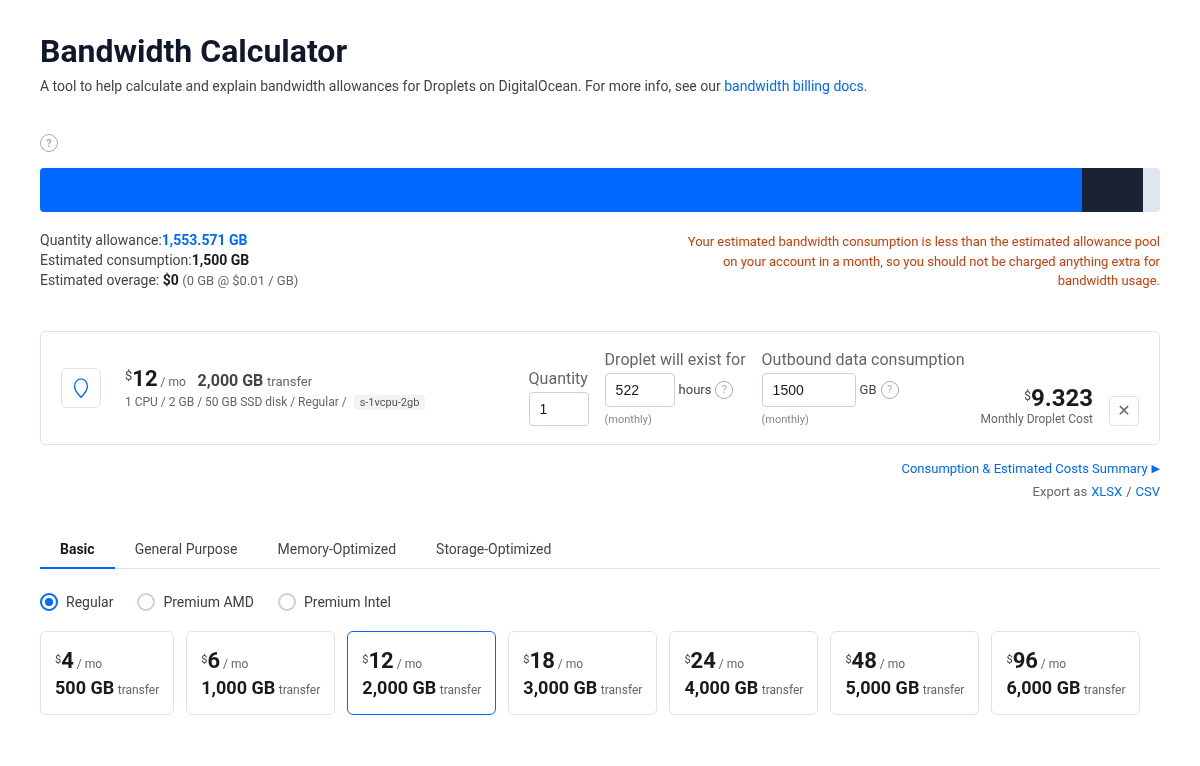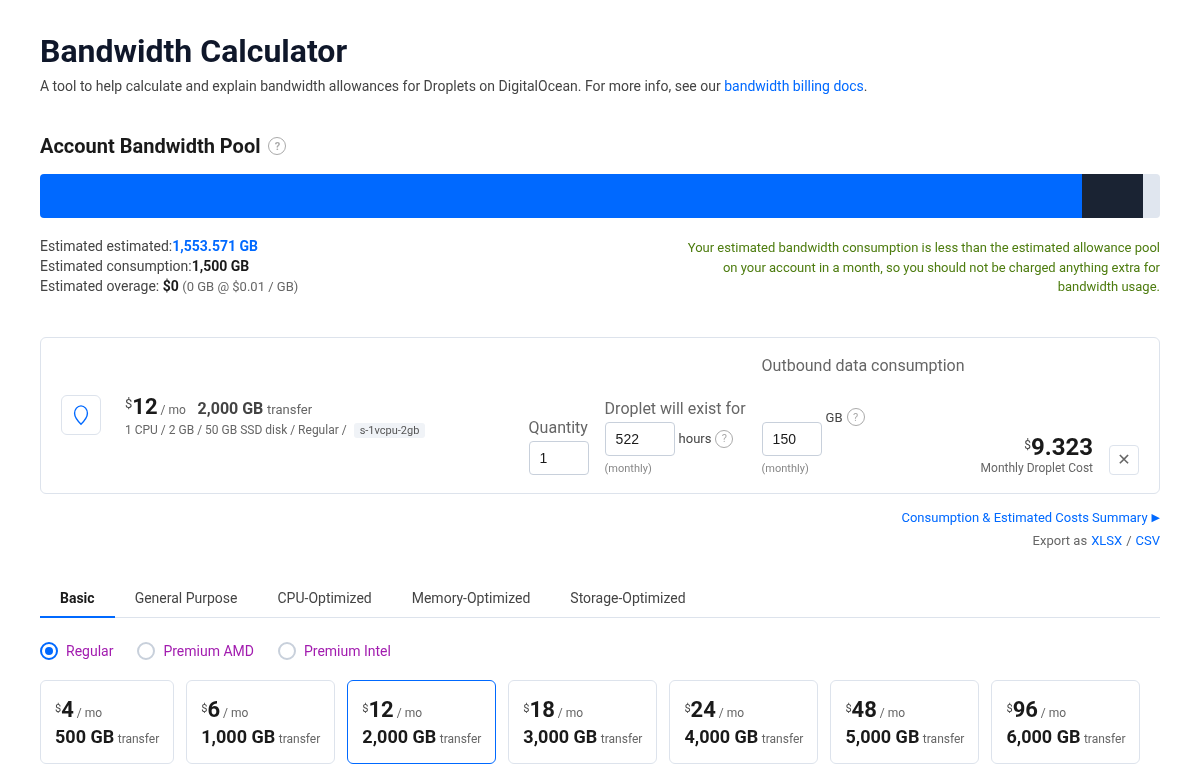--- a/index.html
+++ b/index.html
@@ -113,21 +113,21 @@
     .bandwidth-stats-left .value-overage-detail {
       color: #666;
       font-weight: 400;
       font-size: 13px;
     }
 
     .bandwidth-stats-right {
       max-width: 480px;
       text-align: right;
       font-size: 13px;
-      color: #4d7c0f;
+      color: #c2410c;
       line-height: 1.5;
     }
 
     .droplets-section-title {
       font-size: 20px;
       font-weight: 700;
       margin-bottom: 16px;
     }
 
     .droplet-card {
@@ -340,21 +340,21 @@
       margin-bottom: 20px;
       align-items: center;
     }
 
     .radio-item {
       display: flex;
       align-items: center;
       gap: 8px;
       cursor: pointer;
       font-size: 14px;
-      color: #a21caf;
+      color: #404040;
     }
 
     .radio-circle {
       width: 18px;
       height: 18px;
       border-radius: 50%;
       border: 2px solid #c8d0db;
       display: flex;
       align-items: center;
       justify-content: center;
@@ -426,34 +426,33 @@
 <body>
 
 <h1 class="page-title">Bandwidth Calculator</h1>
 <p class="page-subtitle">
   <span>A tool to help calculate and explain bandwidth allowances for Droplets on DigitalOcean. For more info, see our</span>
   <a href="#">bandwidth billing docs</a><span>.</span>
 </p>
 
 <div>
   <h2 class="section-title">
-    <span>Account Bandwidth Pool</span>
     <span class="help-icon">?</span>
   </h2>
 
   <div class="bandwidth-bar-container">
     <div class="bandwidth-bar-used"></div>
     <div class="bandwidth-bar-dark"></div>
     <div class="bandwidth-bar-light"></div>
   </div>
 
   <div class="bandwidth-stats">
     <div class="bandwidth-stats-left">
       <div>
-        <span class="label">Estimated estimated:</span><span class="value-blue">1,553.571 GB</span>
+        <span class="label">Quantity allowance:</span><span class="value-blue">1,553.571 GB</span>
       </div>
       <div>
         <span class="label">Estimated consumption:</span><span class="value-bold">1,500 GB</span>
       </div>
       <div>
         <span class="label">Estimated overage:</span> <span class="value-overage">$0</span> <span class="value-overage-detail">(0 GB @ $0.01 / GB)</span>
       </div>
     </div>
     <div class="bandwidth-stats-right">Your estimated bandwidth consumption is less than the estimated allowance pool on your account in a month, so you should not be charged anything extra for bandwidth usage.</div>
   </div>
@@ -493,21 +492,21 @@
           <input class="field-input field-input-hours" type="number" value="522" style="">
           <span class="field-unit">hours</span>
           <span class="help-icon">?</span>
         </div>
         <span class="field-sublabel">(monthly)</span>
       </div>
 
       <div class="field-group">
         <span class="field-label">Outbound data consumption</span>
         <div class="field-input-wrap">
-          <input class="field-input" type="number" value="1500" style="width: 60px; margin-top: 43px;">
+          <input class="field-input" type="number" value="1500" style="width: 94px;">
           <span class="field-unit">GB</span>
           <span class="help-icon">?</span>
         </div>
         <span class="field-sublabel">(monthly)</span>
       </div>
 
       <div class="droplet-cost">
         <span class="cost-dollar">$</span><span class="cost-amount">9.323</span>
         <span class="cost-label">Monthly Droplet Cost</span>
       </div>
@@ -525,21 +524,20 @@
     <span>Export as</span>
     <a href="#">XLSX</a>
     <span>/</span>
     <a href="#">CSV</a>
   </div>
 </div>
 
 <div class="tabs">
   <span class="tab active">Basic</span>
   <span class="tab">General Purpose</span>
-  <span class="tab">CPU-Optimized</span>
   <span class="tab">Memory-Optimized</span>
   <span class="tab">Storage-Optimized</span>
 </div>
 
 <div class="radio-group">
   <label class="radio-item">
     <div class="radio-circle checked"></div>
     <span>Regular</span>
   </label>
   <label class="radio-item">

